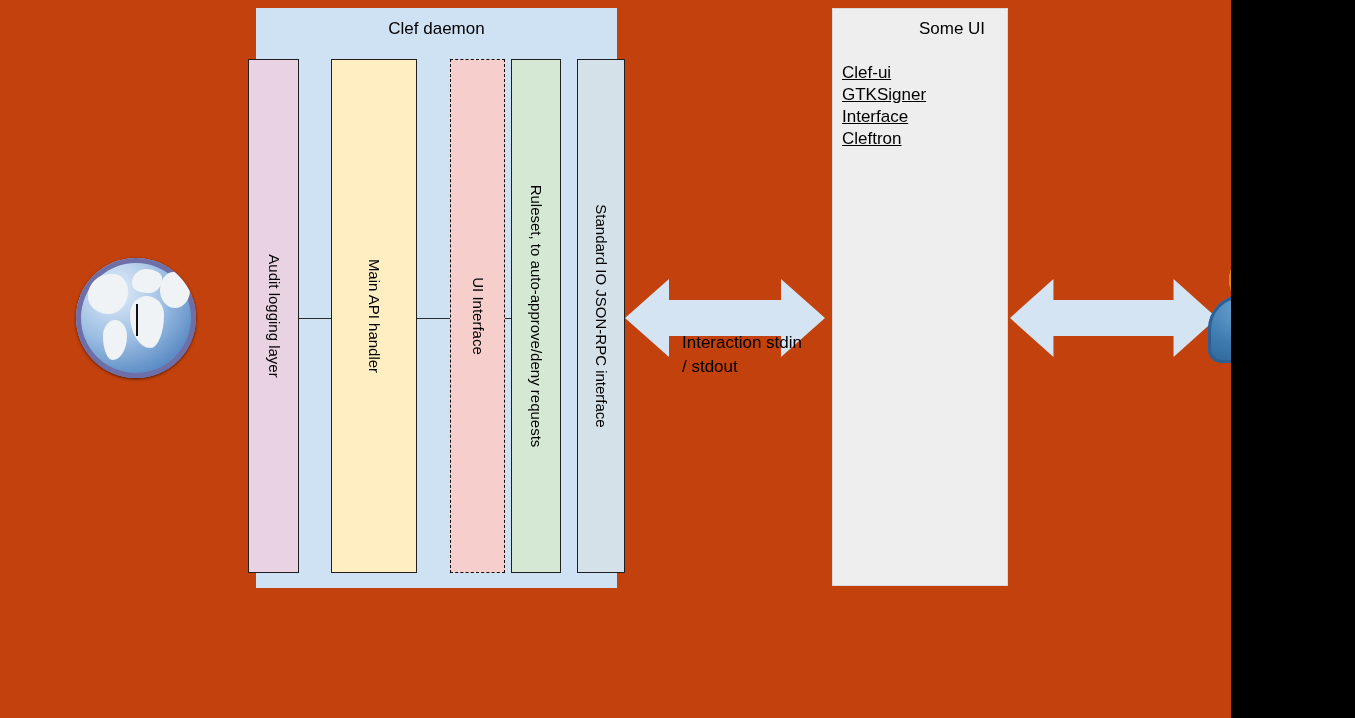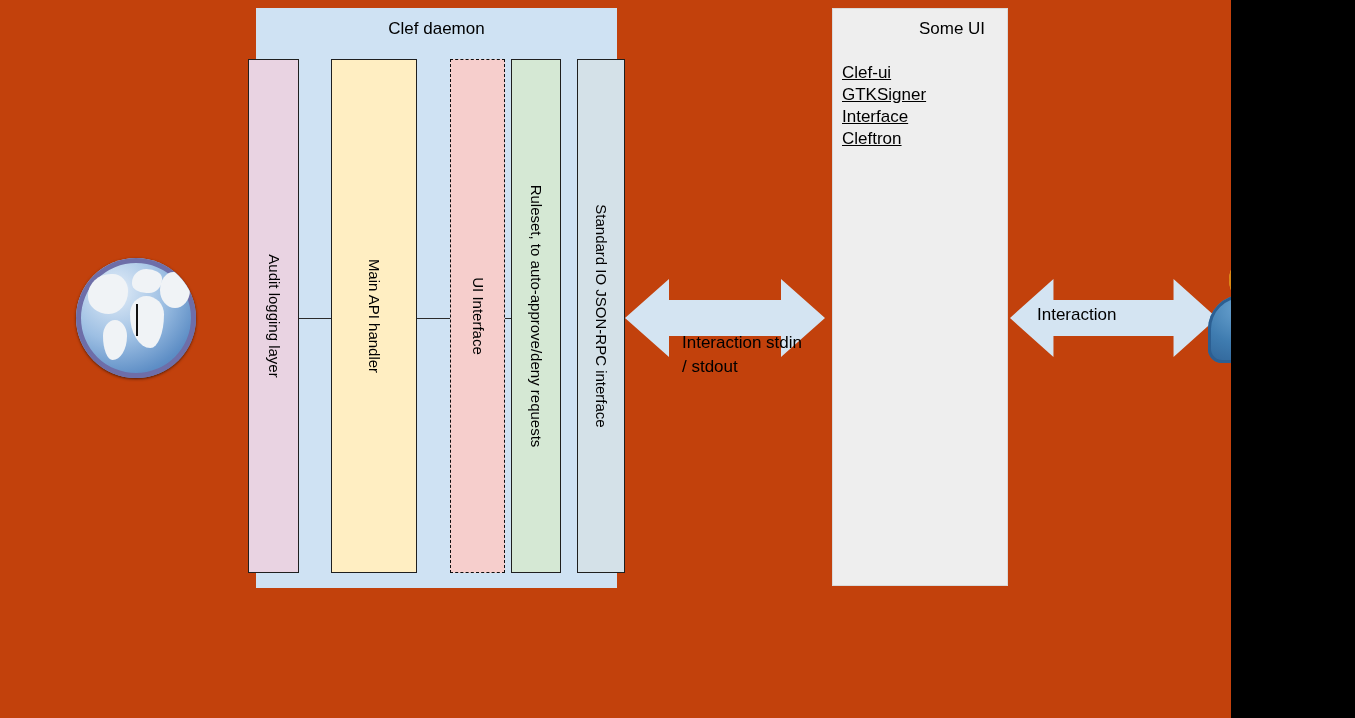--- a/index.html
+++ b/index.html
@@ -273,21 +273,20 @@
   <div class="someui-box"></div>
   <div class="someui-title">Some UI</div>
   <div class="someui-list">
     <div class="someui-list-item">Clef-ui</div>
     <div class="someui-list-item">GTKSigner</div>
     <div class="someui-list-item">Interface</div>
     <div class="someui-list-item">Cleftron</div>
   </div>
 
   <div class="bidi-arrow arrow-2"></div>
-  <div class="arrow-label arrow-label-2">Interaction</div>
 
   <div class="user-icon">
     <div class="user-body"></div>
     <div class="user-collar"></div>
     <div class="user-head"></div>
   </div>
 
 </div>
 
 </body></html>

